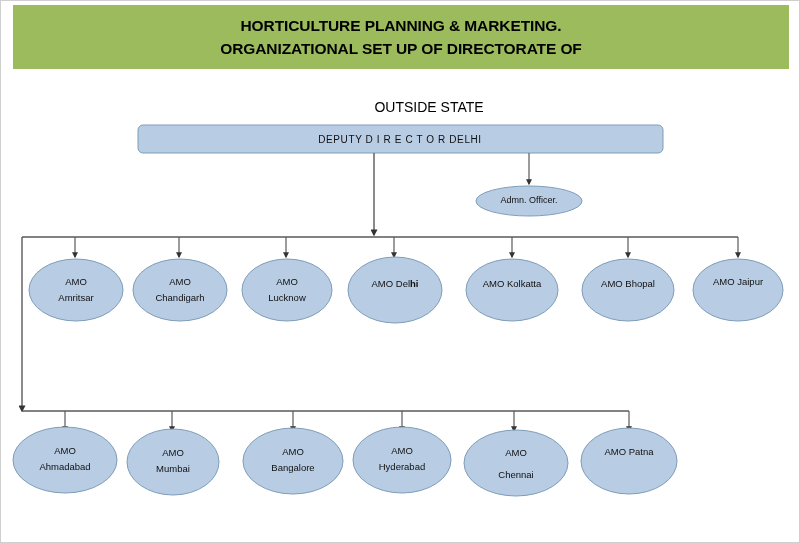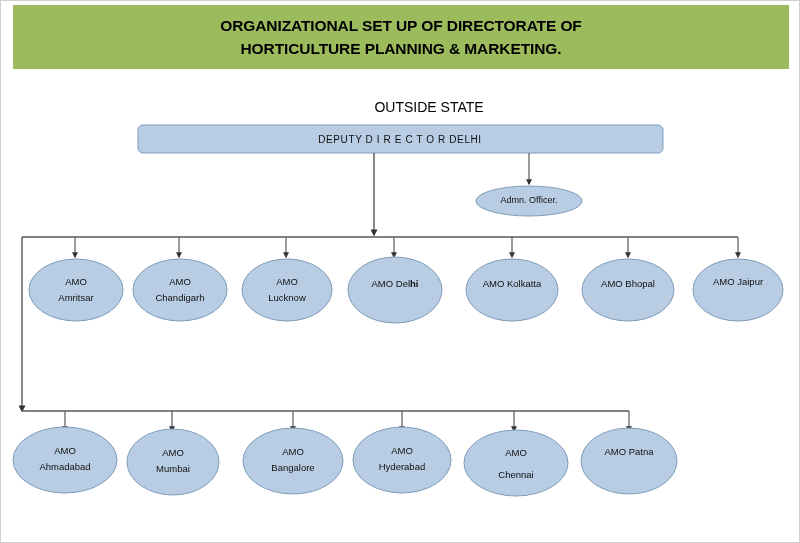--- a/index.html
+++ b/index.html
@@ -100,22 +100,22 @@
   .bold-part {
     font-weight: bold;
   }
 </style>
 </head>
 <body>
 
 <div id="page-frame">
 
   <div id="title-banner" style="background: rgb(156, 187, 93);">
+    <div class="title-line">HORTICULTURE PLANNING &amp; MARKETING.</div>
     <div class="title-line">ORGANIZATIONAL SET UP OF DIRECTORATE OF</div>
-    <div class="title-line">HORTICULTURE PLANNING &amp; MARKETING.</div>
   </div>
 
   <svg id="chart-svg" viewBox="0 0 800 543">
     <defs>
       <marker id="arrow" viewBox="0 0 10 10" refX="8" refY="5" markerWidth="5" markerHeight="5" orient="auto-start-reverse">
         <path d="M 0 0 L 10 5 L 0 10 z" fill="#333333"></path>
       </marker>
     </defs>
 
     <text class="section-label" x="428" y="107">OUTSIDE STATE</text>

